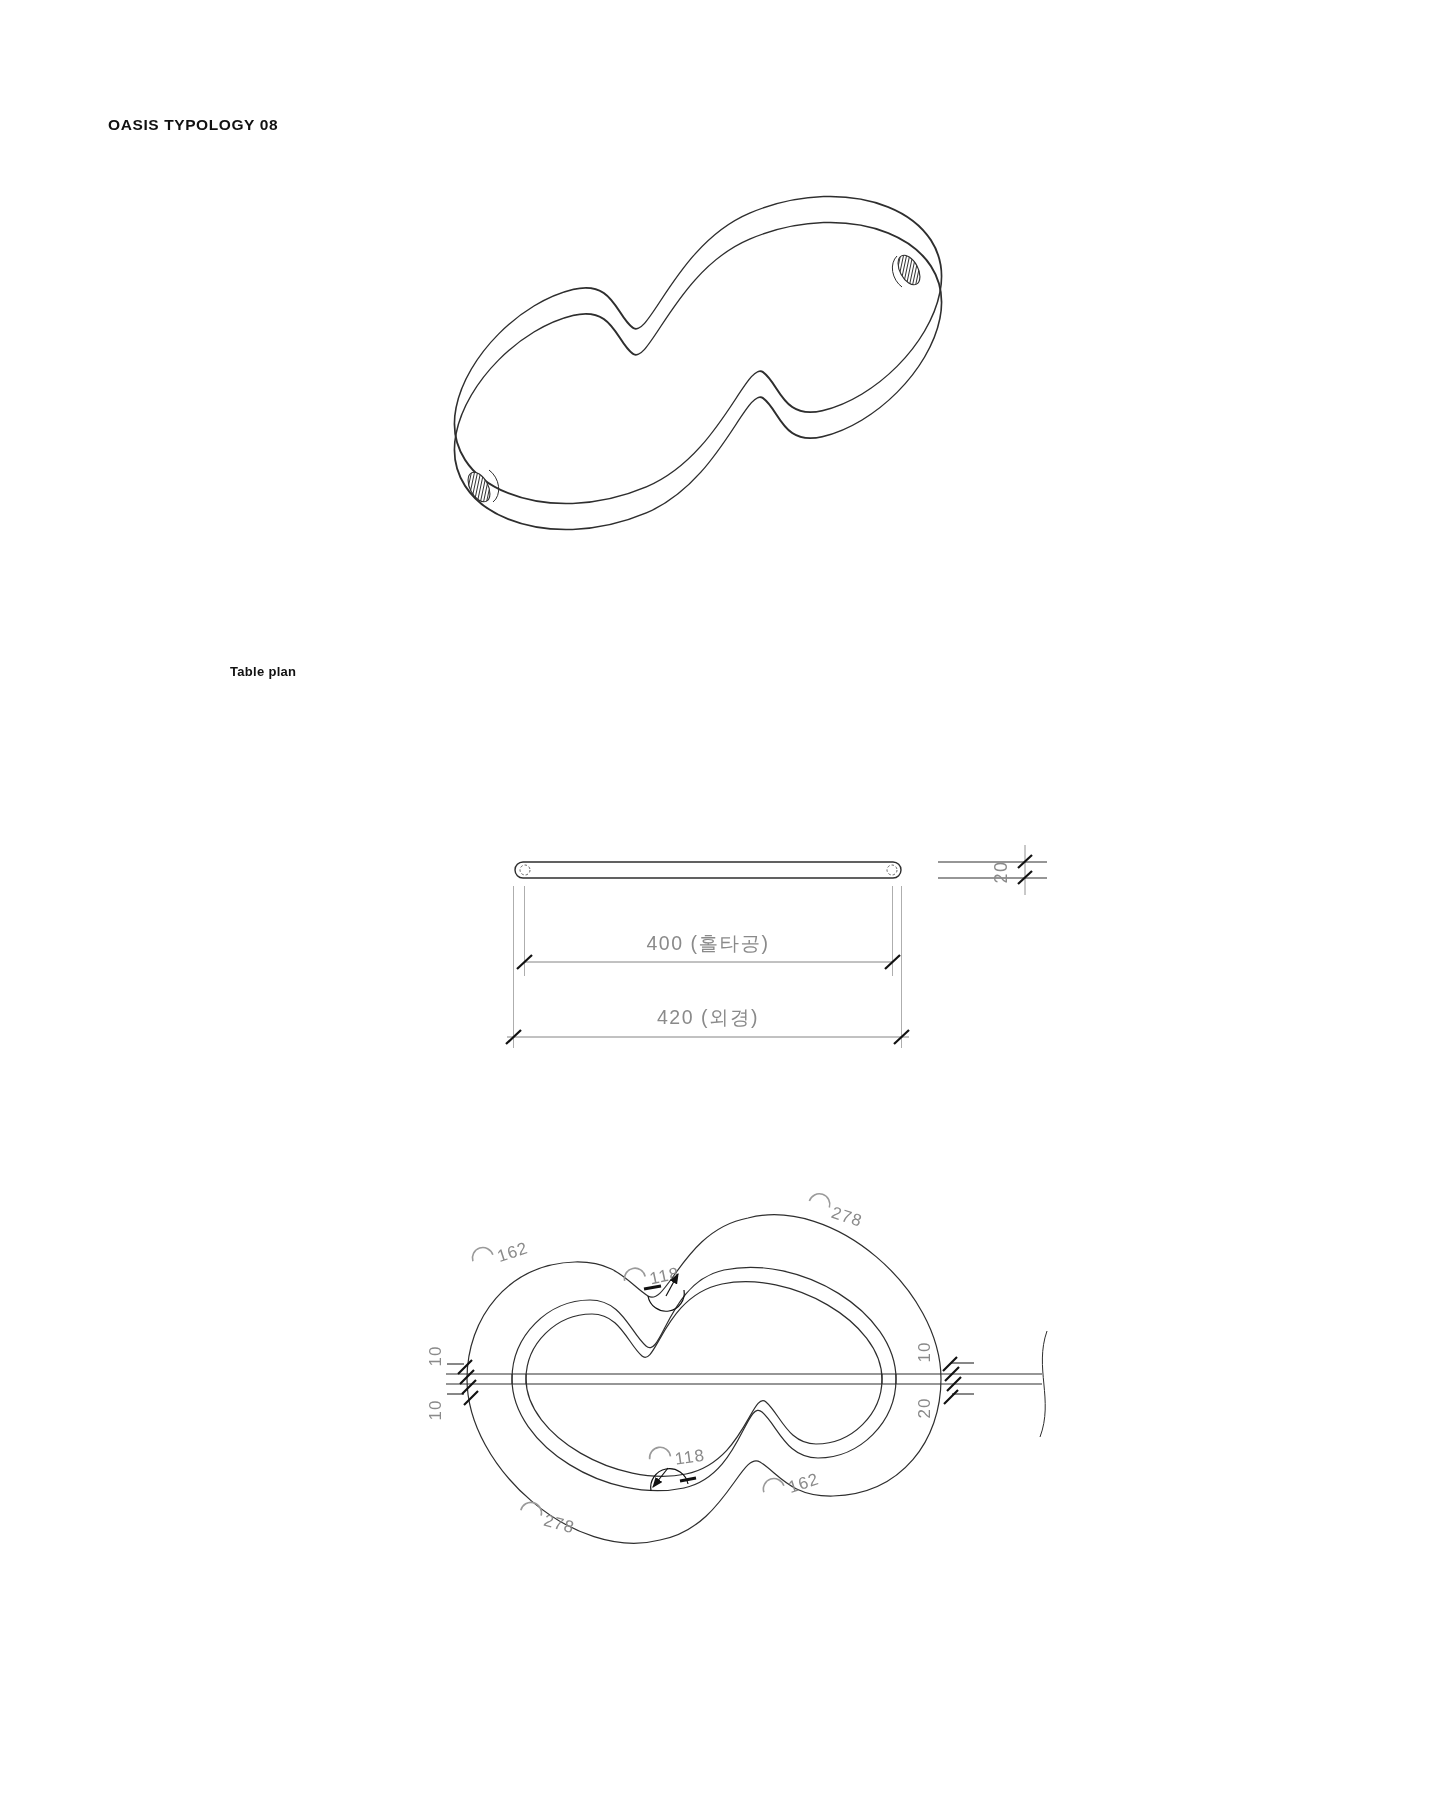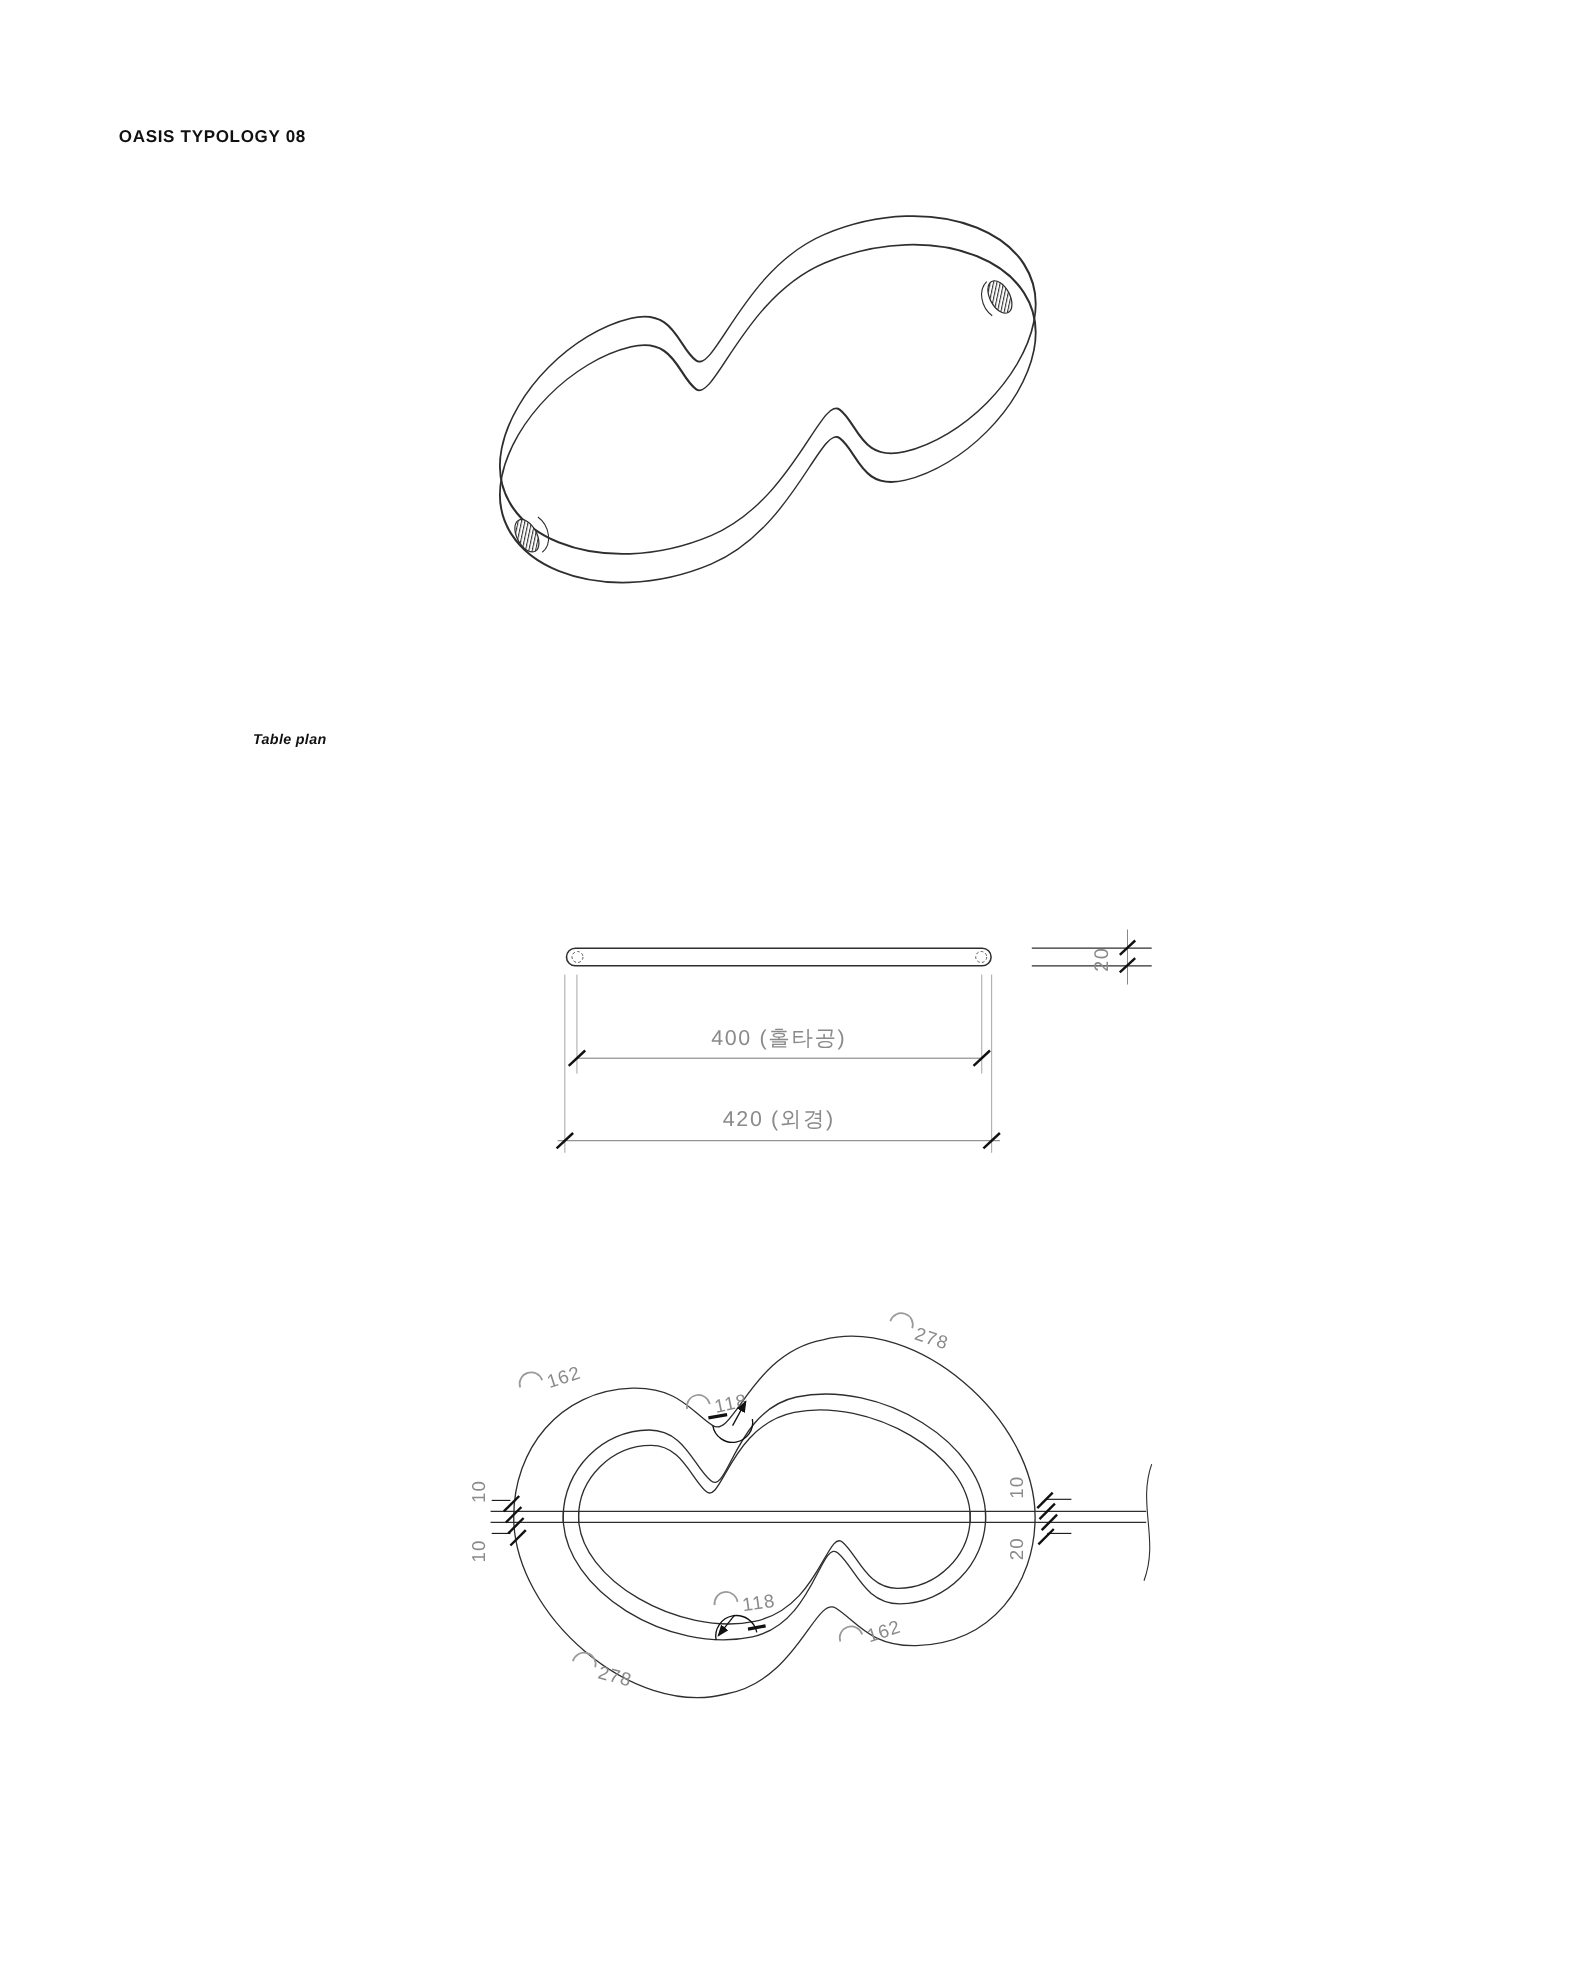--- a/index.html
+++ b/index.html
@@ -4,21 +4,21 @@
 <style>
   html,body{margin:0;padding:0;background:#ffffff;}
   #sheet{position:relative;width:1440px;height:1800px;background:#ffffff;overflow:hidden;
          font-family:"Liberation Sans", sans-serif;text-align:right;}
   #drawing{position:absolute;left:0;top:0;}
   .hdr{position:absolute;left:108px;top:116px;color:#1c1c1c;}
   .hdr .title{font-size:15.5px;font-weight:700;letter-spacing:.6px;color:#111;}
   .hdr .info{margin-top:28px;font-size:13px;font-weight:500;line-height:18.6px;color:#222;
              letter-spacing:.2px;white-space:pre;}
   .sec-label{position:absolute;left:230px;top:664px;font-size:13px;font-weight:700;
-             letter-spacing:.3px;color:#111;font-style:italic;}
+             letter-spacing:.3px;color:#111;}
   text{font-family:"Liberation Sans", sans-serif;}
   .dimtxt{fill:#8a8a8a;letter-spacing:1.5px;}
   .radtxt{fill:#8a8a8a;letter-spacing:1px;}
 </style>
 </head>
 <body>
 
 <div id="sheet">
 
   <div class="hdr">

